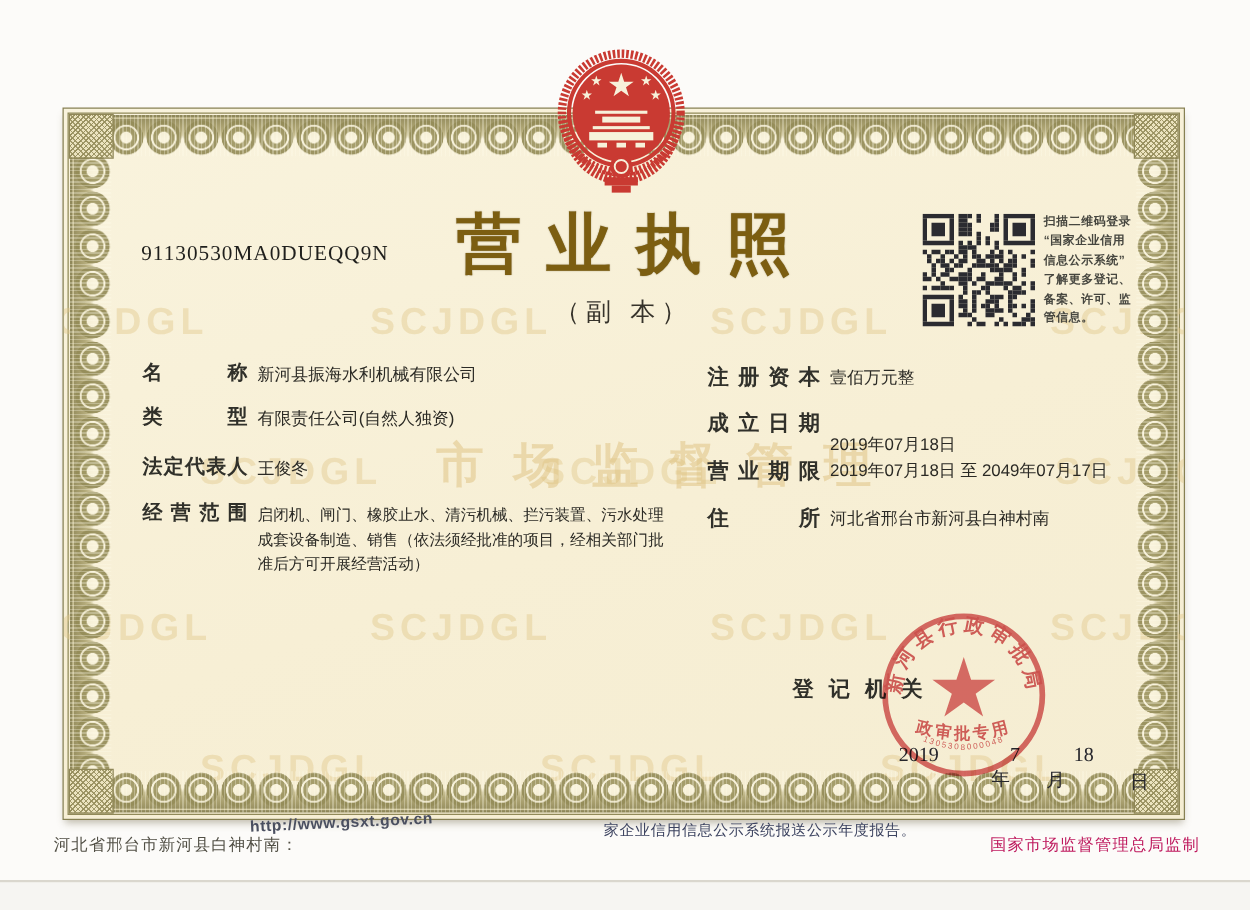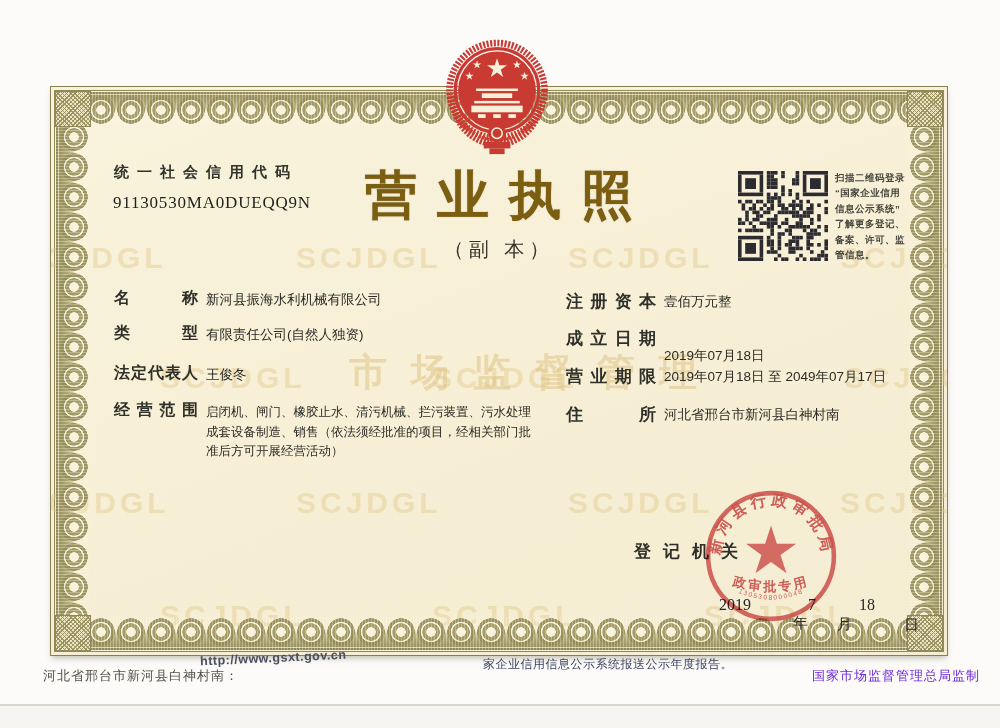--- a/index.html
+++ b/index.html
@@ -85,21 +85,21 @@
       mix-blend-mode:multiply;opacity:.92;}
 
   
   .emblem{position:absolute;left:440px;top:36px;width:114px;height:126px;z-index:5;}
   .annual-2{position:absolute;left:483px;top:656px;z-index:7;font-size:12px;color:#3c4360;
       letter-spacing:.5px;white-space:nowrap;text-align:center;}
   .gsxt-url{position:absolute;left:200px;top:651px;z-index:7;font-size:12.5px;font-weight:bold;
       color:#4a4f60;transform:rotate(-2.6deg);letter-spacing:.5px;white-space:nowrap;}
   .foot-left{position:absolute;left:43px;top:667px;z-index:7;font-size:13px;color:#514f45;
       letter-spacing:1px;white-space:nowrap;}
-  .foot-right{position:absolute;left:812px;top:667px;z-index:7;font-size:13px;color:#6d28d9;
+  .foot-right{position:absolute;left:792px;top:667px;z-index:7;font-size:13px;color:#be185d;
       letter-spacing:1px;white-space:nowrap;}
 </style>
 </head>
 <body>
 
 <div class="paper">
   <div class="frame-line"></div>
   <div class="band band-t"></div>
   <div class="band band-b"></div>
   <div class="band band-l"></div>
@@ -119,21 +119,20 @@
   <span class="wm" style="left:-27px;top:399px">SCJDGL</span>
   <span class="wm" style="left:245px;top:399px">SCJDGL</span>
   <span class="wm" style="left:517px;top:399px">SCJDGL</span>
   <span class="wm" style="left:789px;top:399px">SCJDGL</span>
   <span class="wm" style="left:109px;top:512px">SCJDGL</span>
   <span class="wm" style="left:381px;top:512px">SCJDGL</span>
   <span class="wm" style="left:653px;top:512px">SCJDGL</span>
 
   <div class="bigwm">市场监督管理</div>
 
-  <div class="code-label">统一社会信用代码</div>
   <div class="code-value">91130530MA0DUEQQ9N</div>
   <div class="title">营业执照</div>
   <div class="subtitle">（副  本）</div>
 
   <div class="qr"><svg id="qrsvg" width="90" height="91" viewBox="0 0 90 91" xmlns="http://www.w3.org/2000/svg">
         <rect x="28.8" y="0.0" width="3.6" height="3.6" fill="#2b2b30"></rect>
         <rect x="32.4" y="0.0" width="3.6" height="3.6" fill="#2b2b30"></rect>
         <rect x="36.0" y="0.0" width="3.6" height="3.6" fill="#2b2b30"></rect>
         <rect x="43.2" y="0.0" width="3.6" height="3.6" fill="#2b2b30"></rect>
         <rect x="57.6" y="0.0" width="3.6" height="3.6" fill="#2b2b30"></rect>

